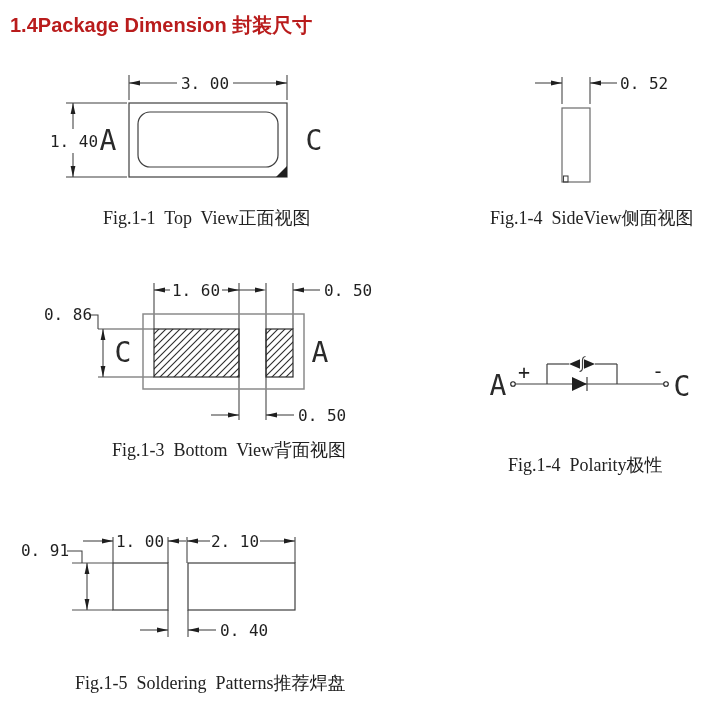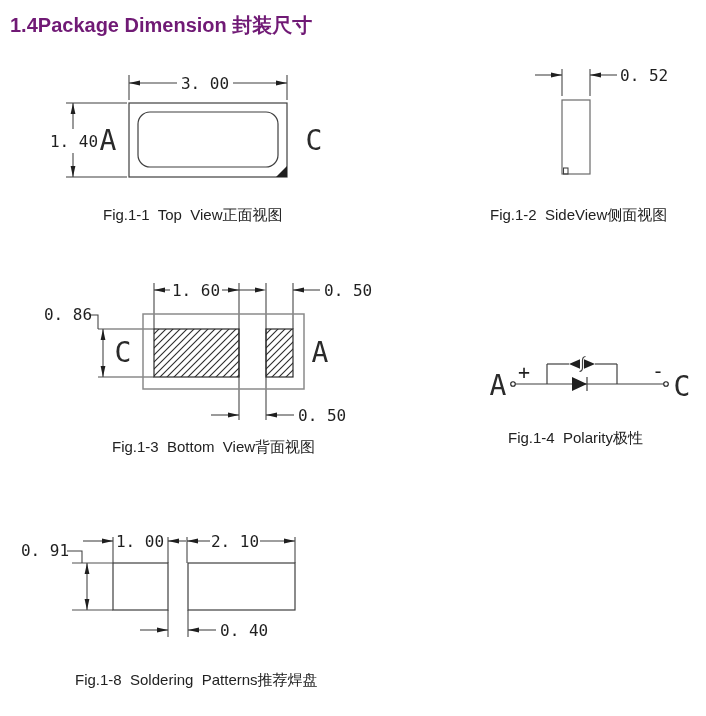--- a/index.html
+++ b/index.html
@@ -3,26 +3,26 @@
 <meta charset="utf-8">
 <style>
   html,body{margin:0;padding:0;}
   body{
     width:706px;height:716px;position:relative;background:#ffffff;
     font-family:"DejaVu Sans Mono", monospace;overflow:hidden;
   }
   .page-title{
     position:absolute;left:10px;top:12px;
     font-family:"Liberation Sans", sans-serif;font-weight:bold;
-    font-size:20px;color:#701a75;letter-spacing:0;
+    font-size:20px;color:#b91c1c;letter-spacing:0;
   }
   .fig{position:absolute;}
   .caption{
-    position:absolute;font-family:Liberation Sans, sans-serif;
-    font-size:15px;color:#222;white-space:pre;letter-spacing:0;
+    position:absolute;font-family:Liberation Serif, serif;
+    font-size:18px;color:#222;white-space:pre;letter-spacing:0;
   }
   svg{display:block;}
   svg line, svg rect, svg path, svg polyline{vector-effect:none;}
   .ln{stroke:#3f3f3f;stroke-width:1.2;fill:none;}
   .thin{stroke:#3f3f3f;stroke-width:1.05;fill:none;}
   .gray{stroke:#8a8a8a;stroke-width:1.5;fill:none;}
   .arrow{fill:#1f1f1f;stroke:none;}
   .dim{font-family:"DejaVu Sans Mono", monospace;font-size:16px;fill:#1f1f1f;}
   .letter{font-family:"DejaVu Sans Mono", monospace;font-size:28px;fill:#2a2a2a;}
   .sign{font-family:"DejaVu Sans Mono", monospace;font-size:20px;fill:#1f1f1f;}
@@ -54,34 +54,34 @@
     <rect class="ln" x="89" y="43" width="158" height="74"></rect>
     <rect class="ln" x="98" y="52" width="140" height="55" rx="12" ry="12"></rect>
     <polygon class="arrow" points="247,117 236,117 247,106"></polygon>
 
     <text class="letter" x="68" y="80" text-anchor="middle" dominant-baseline="central">A</text>
     <text class="letter" x="274" y="80" text-anchor="middle" dominant-baseline="central">C</text>
   </svg>
 </div>
 <div class="caption" style="left:103px;top:206px;">Fig.1-1  Top  View正面视图</div>
 
-<div class="fig" style="left:520px;top:52px;">
+<div class="fig" style="left:520px;top:60px;">
   <svg width="186" height="150" viewBox="0 0 186 150">
     <line class="thin" x1="42" y1="17" x2="42" y2="44"></line>
     <line class="thin" x1="70" y1="17" x2="70" y2="44"></line>
     <line class="thin" x1="15" y1="23" x2="42" y2="23"></line>
     <polygon class="arrow" points="42,23 31,20.6 31,25.4"></polygon>
     <line class="thin" x1="70" y1="23" x2="97" y2="23"></line>
     <polygon class="arrow" points="70,23 81,20.6 81,25.4"></polygon>
     <text class="dim" x="100" y="23" text-anchor="start" dominant-baseline="central">0. 52</text>
     <rect class="ln" x="42" y="48" width="28" height="74" style="stroke:#6a6a6a;"></rect>
     <rect class="thin" x="43.5" y="116" width="4.5" height="6"></rect>
   </svg>
 </div>
-<div class="caption" style="left:490px;top:206px;">Fig.1-2  SideView侧面视图</div>
+<div class="caption" style="left:490px;top:206px;">Fig.1-4  SideView侧面视图</div>
 
 <div class="fig" style="left:36px;top:270px;">
   <svg width="360" height="160" viewBox="0 0 360 160">
     <defs>
       <pattern id="hatch" width="7" height="7" patternUnits="userSpaceOnUse">
         <path d="M0,7 L7,0" stroke="#2a2a2a" stroke-width="1.1"></path>
         <path d="M-1,1 L1,-1" stroke="#2a2a2a" stroke-width="1.1"></path>
         <path d="M6,8 L8,6" stroke="#2a2a2a" stroke-width="1.1"></path>
       </pattern>
     </defs>
@@ -141,21 +141,21 @@
     <line class="ln" x1="107" y1="34" x2="129" y2="34"></line>
     <line class="ln" x1="155" y1="34" x2="177" y2="34"></line>
     <polygon class="arrow" points="129,34 140,29.2 140,38.8"></polygon>
     <polygon class="arrow" points="155,34 144,29.2 144,38.8"></polygon>
     <path class="ln" d="M145.5,26.5 C142.8,26.8 142.5,28.5 142.5,30.5 L142.5,37.5 C142.5,39.5 142.2,41.2 139.5,41.5"></path>
 
     <polygon class="arrow" points="147,54 132,47 132,61"></polygon>
     <line class="ln" x1="147" y1="47" x2="147" y2="61"></line>
   </svg>
 </div>
-<div class="caption" style="left:508px;top:429px;">Fig.1-4  Polarity极性</div>
+<div class="caption" style="left:508px;top:453px;">Fig.1-4  Polarity极性</div>
 
 <div class="fig" style="left:20px;top:520px;">
   <svg width="340" height="130" viewBox="0 0 340 130">
 
     <line class="thin" x1="93" y1="17" x2="93" y2="43"></line>
     <line class="thin" x1="148" y1="17" x2="148" y2="43"></line>
     <line class="thin" x1="167" y1="17" x2="167" y2="43"></line>
     <line class="thin" x1="275" y1="17" x2="275" y2="43"></line>
 
     <line class="thin" x1="63" y1="21" x2="93" y2="21"></line>
@@ -183,13 +183,13 @@
 
     <line class="thin" x1="148" y1="90" x2="148" y2="117"></line>
     <line class="thin" x1="168" y1="90" x2="168" y2="117"></line>
     <line class="thin" x1="120" y1="110" x2="148" y2="110"></line>
     <polygon class="arrow" points="148,110 137,107.6 137,112.4"></polygon>
     <line class="thin" x1="168" y1="110" x2="196" y2="110"></line>
     <polygon class="arrow" points="168,110 179,107.6 179,112.4"></polygon>
     <text class="dim" x="200" y="110" text-anchor="start" dominant-baseline="central">0. 40</text>
   </svg>
 </div>
-<div class="caption" style="left:75px;top:671px;">Fig.1-8  Soldering  Patterns推荐焊盘</div>
+<div class="caption" style="left:75px;top:671px;">Fig.1-5  Soldering  Patterns推荐焊盘</div>
 
 </body></html>

